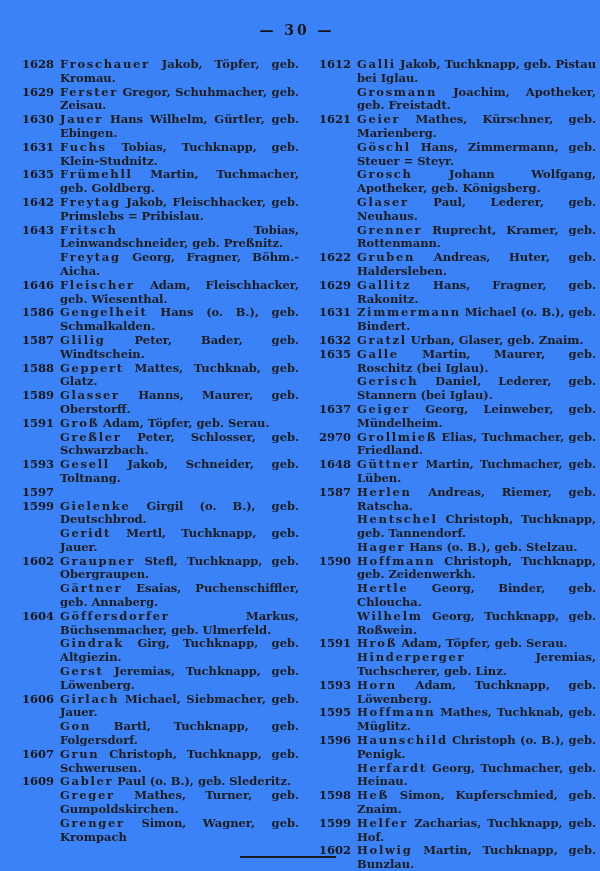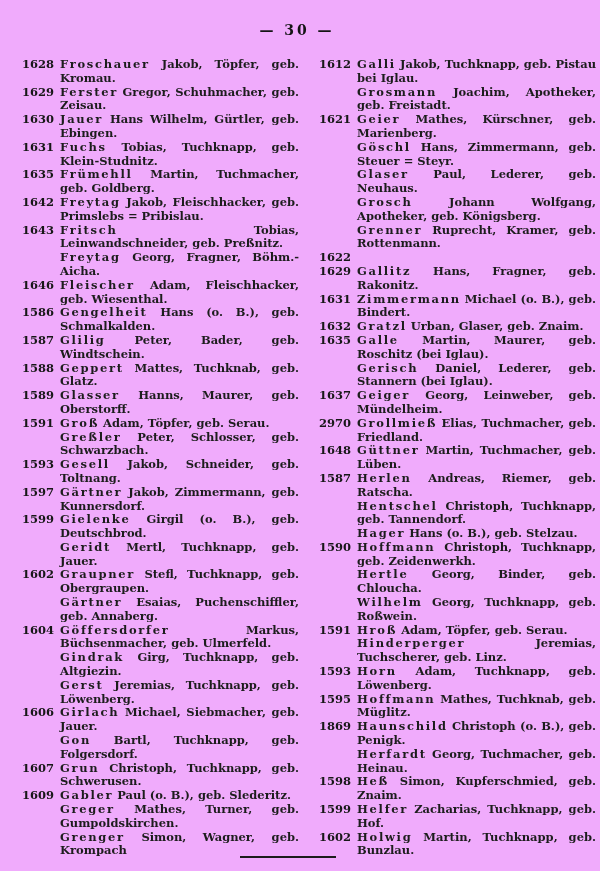--- a/index.html
+++ b/index.html
@@ -6,21 +6,21 @@
     margin: 0;
     padding: 0;
     background: #e9e8e4;
     font-family: "DejaVu Serif", serif;
   }
   .page {
     position: relative;
     width: 600px;
     height: 871px;
     margin: 0 auto;
-    background: #f0abfc;
+    background: #3b82f6;
     color: #1b1b1b;
     overflow: hidden;
   }
   .page-number {
     position: absolute;
     top: 22px;
     left: 0;
     right: 6px;
     text-align: center;
     font-weight: bold;
@@ -136,21 +136,20 @@
         <div class="entry">
           <span class="year"></span>
           <span class="ebody"><span class="surname">Greßler</span> Peter, Schlosser, geb. Schwarzbach.</span>
         </div>
         <div class="entry">
           <span class="year">1593</span>
           <span class="ebody"><span class="surname">Gesell</span> Jakob, Schneider, geb. Toltnang.</span>
         </div>
         <div class="entry">
           <span class="year">1597</span>
-          <span class="ebody"><span class="surname">Gärtner</span> Jakob, Zimmermann, geb. Kunnersdorf.</span>
         </div>
         <div class="entry">
           <span class="year">1599</span>
           <span class="ebody"><span class="surname">Gielenke</span> Girgil (o. B.), geb. Deutschbrod.</span>
         </div>
         <div class="entry">
           <span class="year"></span>
           <span class="ebody"><span class="surname">Geridt</span> Mertl, Tuchknapp, geb. Jauer.</span>
         </div>
         <div class="entry">
@@ -210,32 +209,33 @@
         <div class="entry">
           <span class="year">1621</span>
           <span class="ebody"><span class="surname">Geier</span> Mathes, Kürschner, geb. Marienberg.</span>
         </div>
         <div class="entry">
           <span class="year"></span>
           <span class="ebody"><span class="surname">Göschl</span> Hans, Zimmermann, geb. Steuer = Steyr.</span>
         </div>
         <div class="entry">
           <span class="year"></span>
+          <span class="ebody"><span class="surname">Grosch</span> Johann Wolfgang, Apotheker, geb. Königsberg.</span>
+        </div>
+        <div class="entry">
+          <span class="year"></span>
           <span class="ebody"><span class="surname">Glaser</span> Paul, Lederer, geb. Neuhaus.</span>
         </div>
         <div class="entry">
           <span class="year"></span>
-          <span class="ebody"><span class="surname">Grosch</span> Johann Wolfgang, Apotheker, geb. Königsberg.</span>
-        </div>
-        <div class="entry">
-          <span class="year"></span>
           <span class="ebody"><span class="surname">Grenner</span> Ruprecht, Kramer, geb. Rottenmann.</span>
         </div>
         <div class="entry">
           <span class="year">1622</span>
+          <span class="ebody"><span class="surname">Gruben</span> Andreas, Huter, geb. Haldersleben.</span>
         </div>
         <div class="entry">
           <span class="year">1629</span>
           <span class="ebody"><span class="surname">Gallitz</span> Hans, Fragner, geb. Rakonitz.</span>
         </div>
         <div class="entry">
           <span class="year">1631</span>
           <span class="ebody"><span class="surname">Zimmermann</span> Michael (o. B.), geb. Bindert.</span>
         </div>
         <div class="entry">
@@ -296,21 +296,21 @@
         </div>
         <div class="entry">
           <span class="year">1593</span>
           <span class="ebody"><span class="surname">Horn</span> Adam, Tuchknapp, geb. Löwenberg.</span>
         </div>
         <div class="entry">
           <span class="year">1595</span>
           <span class="ebody"><span class="surname">Hoffmann</span> Mathes, Tuchknab, geb. Müglitz.</span>
         </div>
         <div class="entry">
-          <span class="year">1869</span>
+          <span class="year">1596</span>
           <span class="ebody"><span class="surname">Haunschild</span> Christoph (o. B.), geb. Penigk.</span>
         </div>
         <div class="entry">
           <span class="year"></span>
           <span class="ebody"><span class="surname">Herfardt</span> Georg, Tuchmacher, geb. Heinau.</span>
         </div>
         <div class="entry">
           <span class="year">1598</span>
           <span class="ebody"><span class="surname">Heß</span> Simon, Kupferschmied, geb. Znaim.</span>
         </div>

